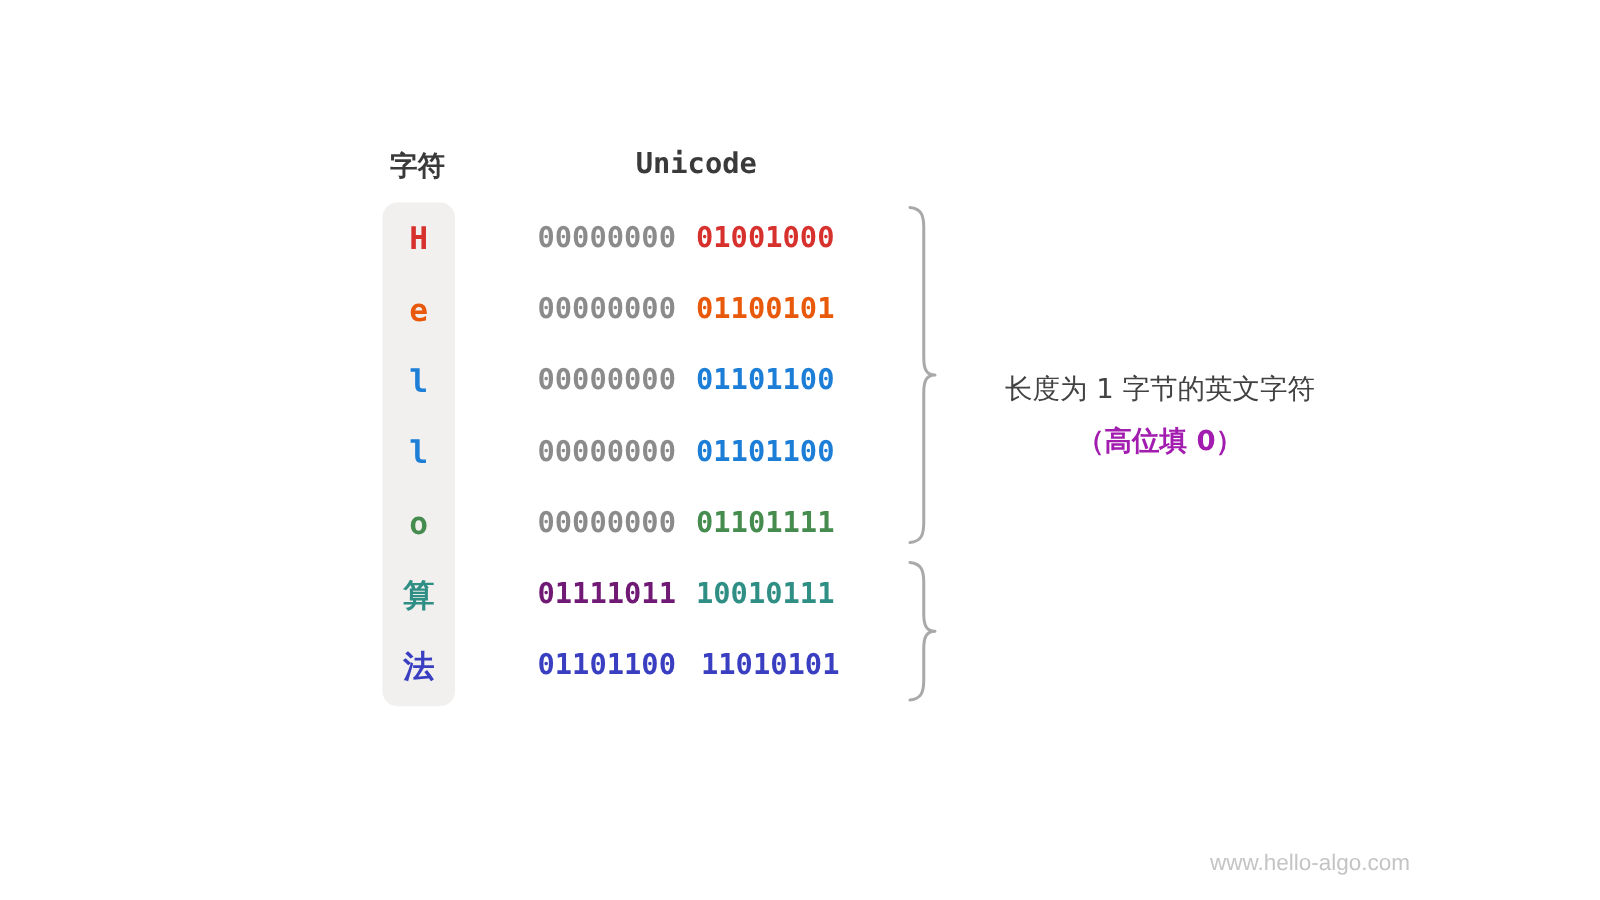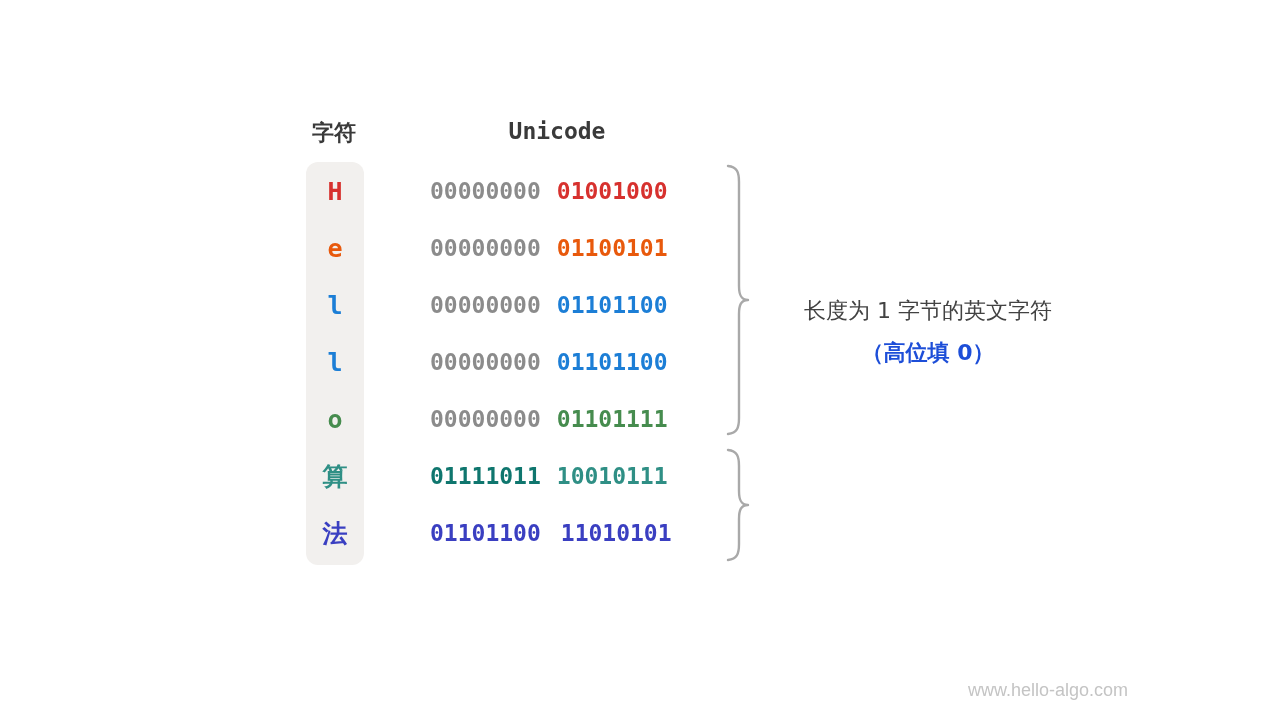--- a/index.html
+++ b/index.html
@@ -35,21 +35,21 @@
   .cell-bin .b2 { margin-left:16px; }
   .brace { position:absolute; overflow:visible; }
   .brace path {
     fill:none; stroke:#a9a9a9; stroke-width:2.4;
     stroke-linecap:round; stroke-linejoin:round;
   }
   .label1 {
     position:absolute; left:928px; top:270px; transform:translateX(-50%);
     text-align:center; font-size:22px; color:#424242; white-space:nowrap;margin-top:26px;
   }
-  .label1 .muted { margin-top:12px; color:#1d4ed8; font-weight:bold; }
+  .label1 .muted { margin-top:12px; color:#a21caf; font-weight:bold; }
   .label2 {
     position:absolute; left:785px; top:489px;
     font-size:22px; color:#424242; white-space:nowrap;
   }
   .watermark {
     position:absolute; right:68px; top:680px;
     font-family:Liberation Sans, sans-serif;
     font-size:18px; color:#c4c4c4;
   }
 </style>
@@ -69,21 +69,21 @@
       <div class="cell-bin" style="top: 191px;"><span style="color: rgb(139, 139, 139);">00000000</span><span class="b2" style="color: rgb(215, 49, 46);">01001000</span></div>
       <div class="cell-char" style="top: 248px; color: rgb(232, 89, 12);">e</div>
       <div class="cell-bin" style="top: 248px;"><span style="color: rgb(139, 139, 139);">00000000</span><span class="b2" style="color: rgb(232, 89, 12);">01100101</span></div>
       <div class="cell-char" style="top: 305px; color: rgb(28, 126, 214);">l</div>
       <div class="cell-bin" style="top: 305px;"><span style="color: rgb(139, 139, 139);">00000000</span><span class="b2" style="color: rgb(28, 126, 214);">01101100</span></div>
       <div class="cell-char" style="top: 362px; color: rgb(28, 126, 214);">l</div>
       <div class="cell-bin" style="top: 362px;"><span style="color: rgb(139, 139, 139);">00000000</span><span class="b2" style="color: rgb(28, 126, 214);">01101100</span></div>
       <div class="cell-char" style="top: 419px; color: rgb(70, 140, 78);">o</div>
       <div class="cell-bin" style="top: 419px;"><span style="color: rgb(139, 139, 139);">00000000</span><span class="b2" style="color: rgb(70, 140, 78);">01101111</span></div>
       <div class="cell-char" style="top: 476px; color: rgb(47, 143, 133);">算</div>
-      <div class="cell-bin" style="top: 476px;"><span style="color: #0f766e; text-align: right;">01111011</span><span class="b2" style="color: rgb(47, 143, 133);">10010111</span></div>
+      <div class="cell-bin" style="top: 476px;"><span style="color: #701a75; text-align: right;">01111011</span><span class="b2" style="color: rgb(47, 143, 133);">10010111</span></div>
       <div class="cell-char" style="top: 533px; color: rgb(58, 63, 193);">法</div>
       <div class="cell-bin" style="top: 533px;"><span style="color: rgb(58, 63, 193);">01101100</span><span class="b2" style="color: rgb(58, 63, 193); margin-left: 20px;">11010101</span></div>
     </div>
 
   <svg class="brace" style="left:726px; top:164px;" width="26" height="272" viewBox="0 0 26 272">
     <path d="M2,2 C11,3 13,8 13,18 L13,122 C13,131 15,136 22,136 C15,136 13,141 13,150 L13,254 C13,264 11,269 2,270"></path>
   </svg>
 
   <svg class="brace" style="left:726px; top:448px;" width="26" height="114" viewBox="0 0 26 114">
     <path d="M2,2 C11,3 13,8 13,18 L13,43 C13,52 15,57 22,57 C15,57 13,62 13,71 L13,96 C13,106 11,111 2,112"></path>

